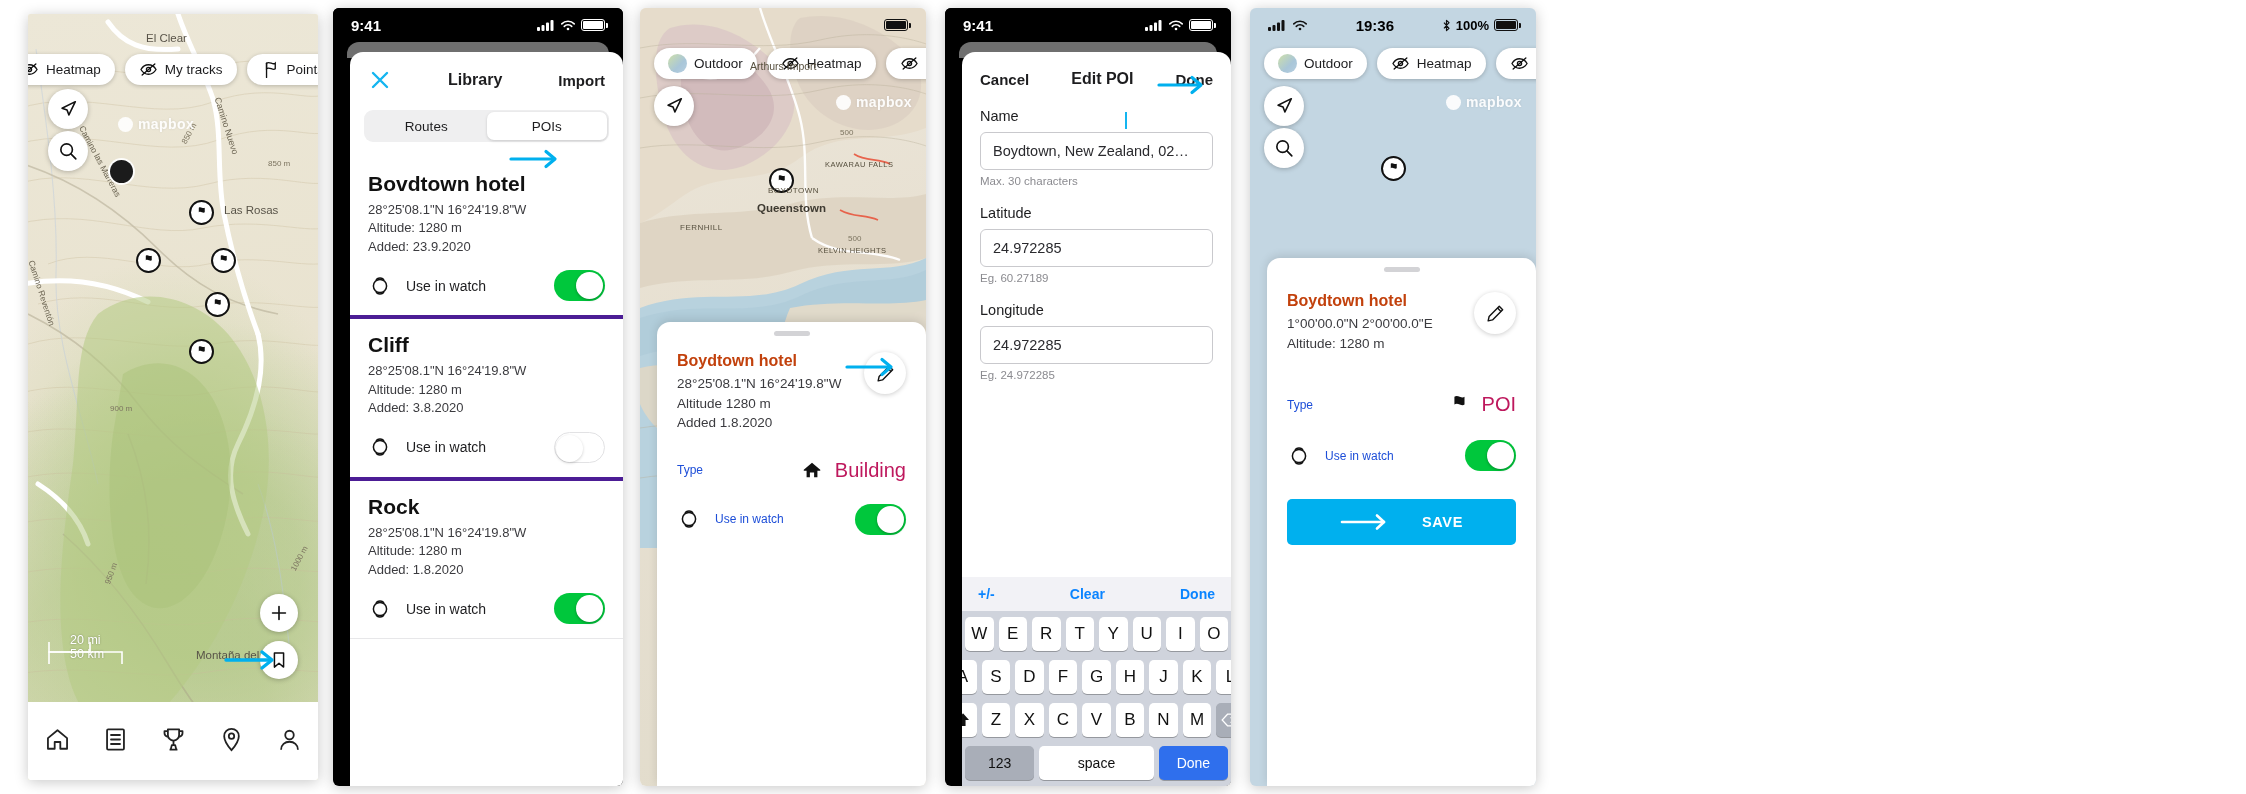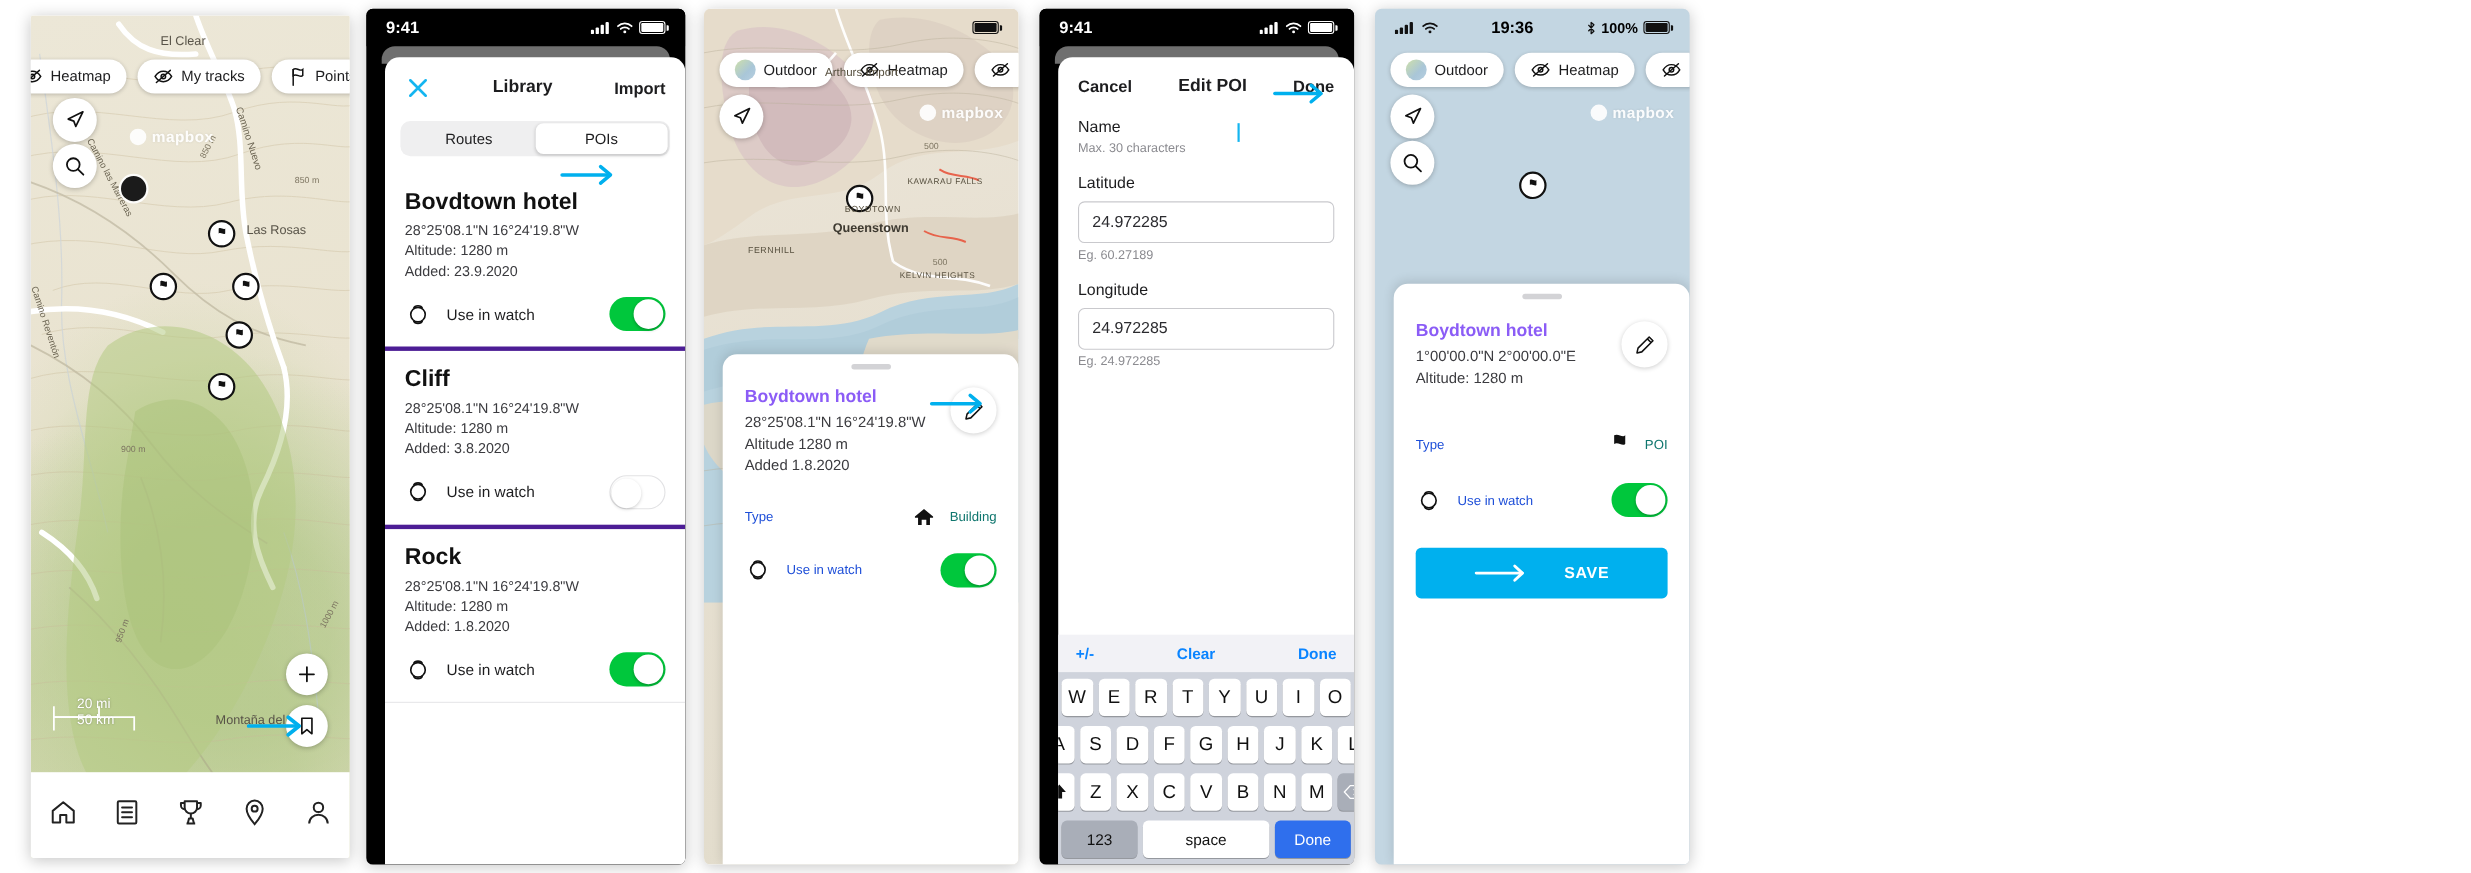--- a/index.html
+++ b/index.html
@@ -124,29 +124,29 @@
   .toggle .knob { position:absolute; top:2px; width:27px; height:27px; border-radius:50%;
     background:#fff; box-shadow:0 1px 3px rgba(0,0,0,.3); }
   .toggle.on .knob { right:2px; }
   .toggle.off .knob { left:1px; box-shadow:0 1px 3px rgba(0,0,0,.18); }
 
   .watchic { width:24px; height:24px; flex:none; }
 
   
   .card-head { display:flex; align-items:flex-start; padding: 14px 20px 0; }
   .card-head .txt { flex:1; }
-  .ch-title { font-size:16px; font-weight:bold; color:#8b5cf6; margin-bottom:4px; }
+  .ch-title { font-size:16px; font-weight:bold; color:#c2410c; margin-bottom:4px; }
   .ch-meta { font-size:13.5px; color:#3b3b3f; line-height:1.45; }
   .editbtn { width:42px; height:42px; border-radius:50%; background:#fff;
     box-shadow:0 1px 5px rgba(0,0,0,.2); display:flex; align-items:center;
     justify-content:center; flex:none; }
   .row { display:flex; align-items:center; padding: 0 20px; }
   .row .k { font-size:12px; color:#1d4ed8; }
   .row .spacer { flex:1; }
-  .row .v { font-size:12px; color:#0f766e; }
+  .row .v { font-size:20px; color:#be185d; }
 
   .savebtn { margin: 0 20px; height:46px; background:#00b0ee; border-radius:5px;
     display:flex; align-items:center; justify-content:center; gap:26px;
     color:#fff; font-size:14.5px; font-weight:bold; letter-spacing:.6px; }
 
   
   .flabel { font-size:14.5px; color:#1d1d1f; padding: 0 18px; }
   .finput { margin: 8px 18px 0; height:38px; border:1px solid #c9c9cd; border-radius:6px;
     display:flex; align-items:center; padding:0 12px; font-size:14.5px; color:#2a2a2e; }
   .fhint { font-size:11.5px; color:#8b8b90; padding: 5px 18px 0; }
@@ -697,20 +697,23 @@
     <svg class="arrow" style="left:195px;top:22px;width:56px;height:22px" viewBox="0 0 56 22">
       <g stroke="#00b0ee" stroke-width="3.2" fill="none" stroke-linecap="round" stroke-linejoin="round">
             <path d="M2 11h40"></path>
             <path d="M35 3.5l9 7.5-9 7.5"></path>
           </g>
     </svg>
 
     <div style="margin-top:4px">
       <div>
         <div class="flabel">Name</div>
+        <div class="finput">
+              <span>Boydtown, New Zealand, 02…</span>
+            </div>
         <div class="fhint">Max. 30 characters</div>
       </div>
       <div style="position:absolute;left:163px;top:60px;width:2px;height:17px;background:#14b5f0"></div>
 
       <div style="margin-top:18px">
         <div class="flabel">Latitude</div>
         <div class="finput">
               <span>24.972285</span>
             </div>
         <div class="fhint">Eg. 60.27189</div>

